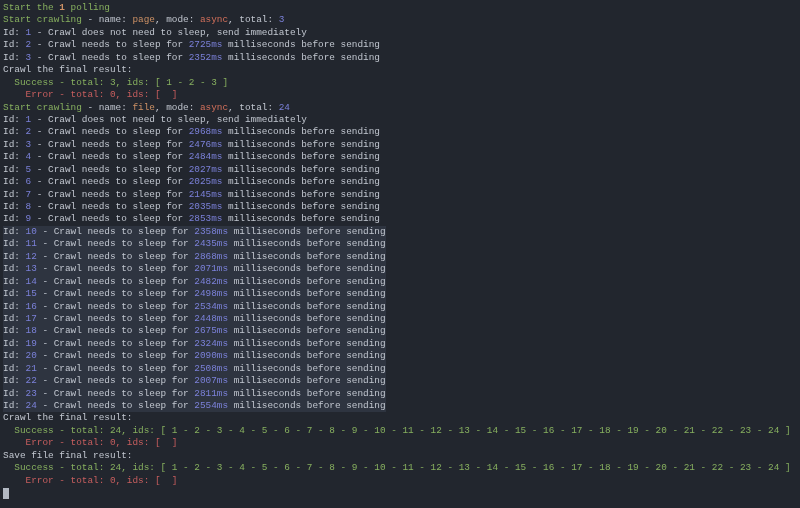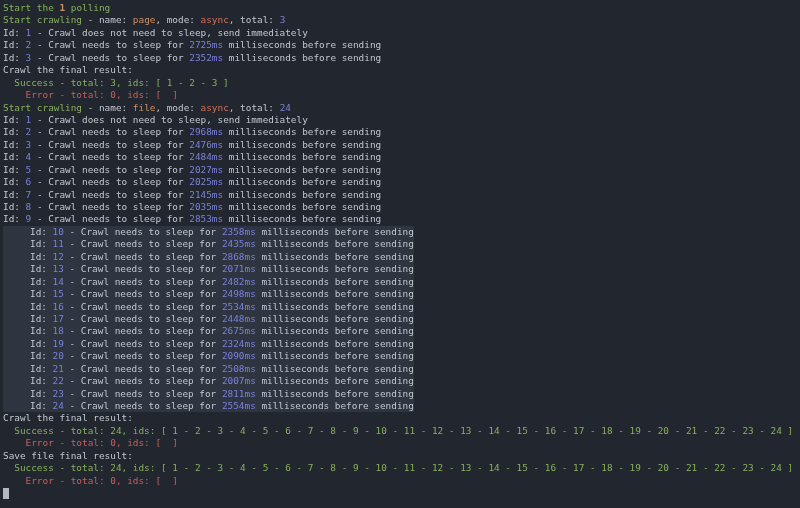--- a/index.html
+++ b/index.html
@@ -18,28 +18,28 @@
     background: var(--c-background, #22262e);
     color: var(--c-text, #c2c7d0);
     font-family: "DejaVu Sans Mono", "Liberation Mono", monospace;
     font-size: 9.4px;
     line-height: 12.45px;
     white-space: pre;
   }
   .line {
     height: 12.45px;
     white-space: pre;
+    font-family: Liberation Mono, monospace;
   }
   .line-text {
     display: inline-block;
     white-space: pre;
   }
   .line-text.sel {
     background: var(--c-selection, #2c313c);
-    padding-left: 27px;
   }
   .c-text   { color: var(--c-text); }
   .c-green  { color: var(--c-green); }
   .c-orange { color: var(--c-orange); }
   .c-async  { color: var(--c-async); }
   .c-number { color: var(--c-number); }
   .c-red    { color: var(--c-red); }
   .bold     { font-weight: bold; }
   .cursor {
     width: 6px;

